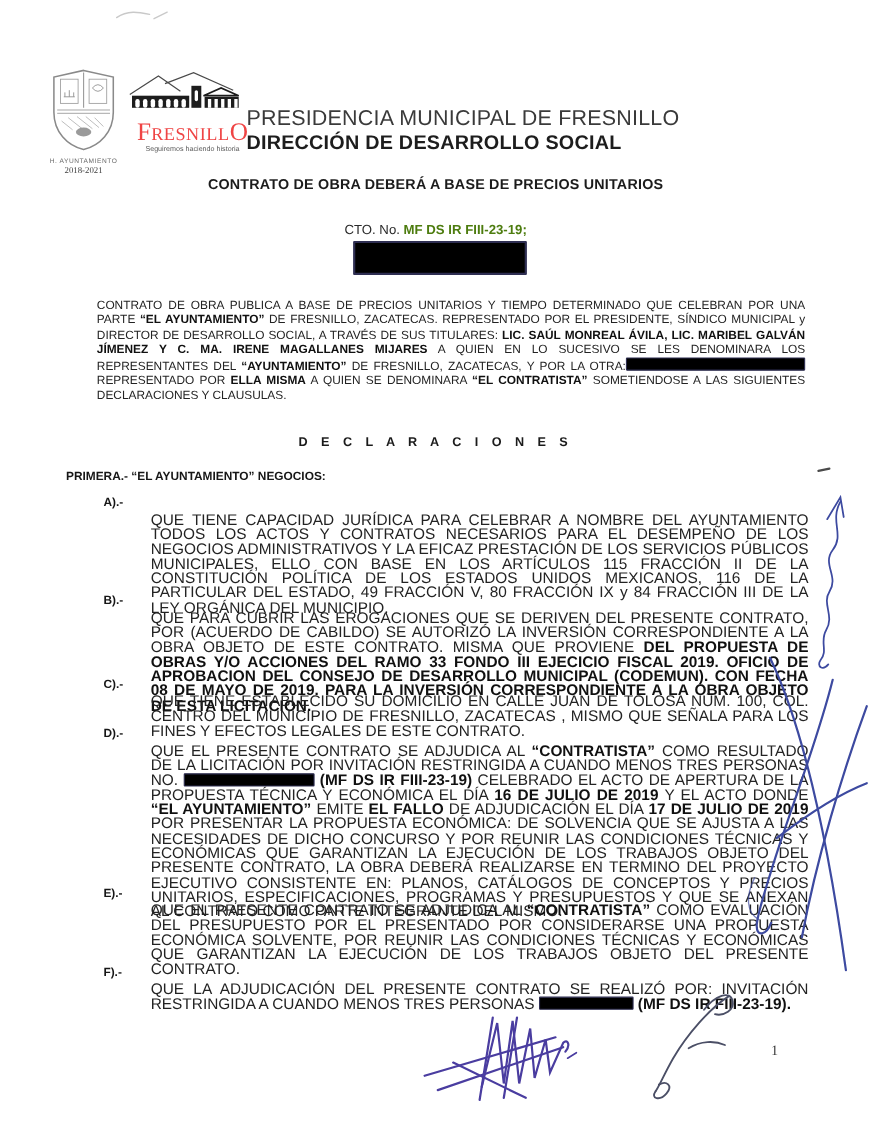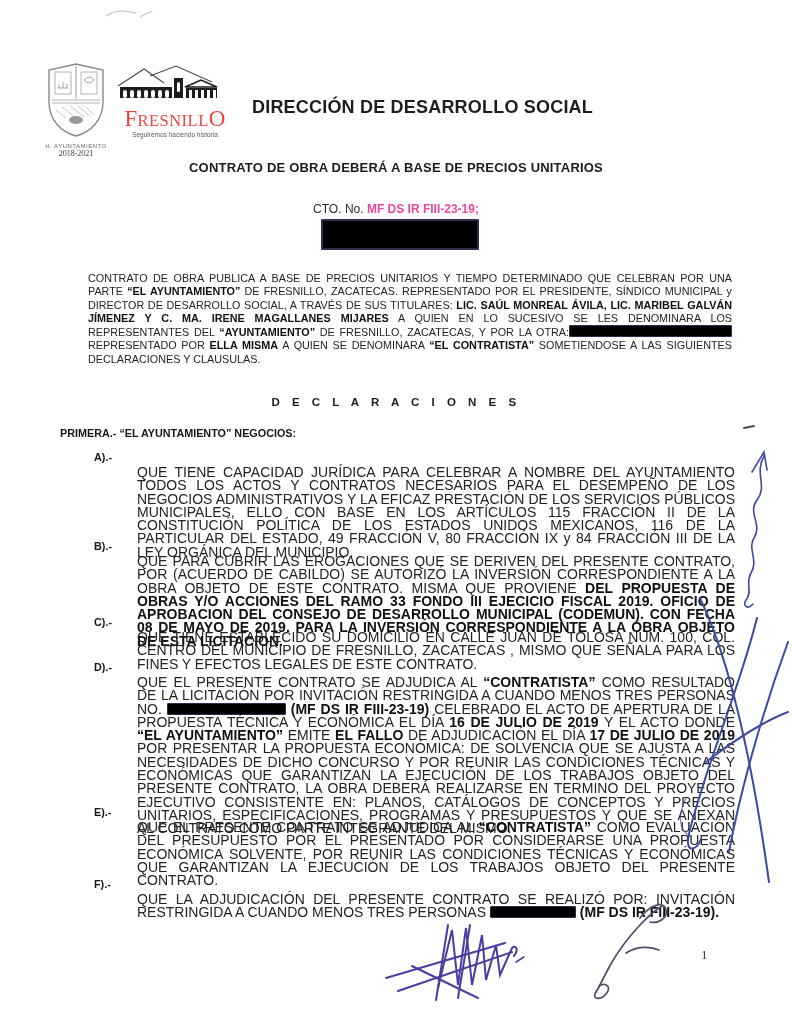--- a/index.html
+++ b/index.html
@@ -16,26 +16,26 @@
   .crest{position:absolute;left:42px;top:62px;width:68px;text-align:center;}
   .crest .caption1{font-size:6px;color:#6b6b6b;letter-spacing:.5px;margin-top:1px;}
   .crest .caption2{font-size:8px;color:#3d3d3d;font-family:"Liberation Serif",serif;}
   .logoblock{position:absolute;left:112px;top:64px;width:126px;text-align:center;}
   .wordmark{font-family:"Liberation Serif","DejaVu Serif",serif;color:#ef4444;line-height:1;margin-top:1px;white-space:nowrap;}
   .wordmark .big{font-size:23px;}
   .wordmark .mid{font-size:16.5px;letter-spacing:.5px;}
   .tagline{font-size:6.5px;color:#5a5a5a;margin-top:1px;}
   .htitle{position:absolute;left:224px;top:97px;line-height:1.15;white-space:nowrap;}
   .htitle .l1{font-size:19.5px;color:#3a3a3a;letter-spacing:.2px;}
-  .htitle .l2{font-size:18px;font-weight:bold;color:#1d1d1d;margin-left:28px;letter-spacing:.2px;}
+  .htitle .l2{font-size:18px;font-weight:bold;color:#1d1d1d;letter-spacing:.2px;}
   
   .doctitle{position:absolute;left:0;top:160px;width:100%;text-align:center;
     font-weight:bold;font-size:13px;color:#1b1b1b;letter-spacing:.2px;}
   .ctoline{position:absolute;left:0;top:202px;width:100%;text-align:center;font-size:12px;color:#2a2a2a;}
-  .ctoline b{color:#ec4899;}
+  .ctoline b{color:#4d7c0f;}
   .cto-redact{position:absolute;left:321px;top:219px;width:154px;height:27px;
     background:#000;border:2px solid #2e2e52;border-radius:1px;}
   
   .para{position:absolute;text-align:justify;font-size:10.8px;line-height:13.3px;color:#232323;}
   .para b{color:#101010;}
   .intro{left:88px;top:272px;width:644px;}
   .decl-head{position:absolute;left:0;top:396px;width:100%;text-align:center;
     font-weight:bold;font-size:11.5px;letter-spacing:4.5px;color:#1b1b1b;}
   .primera{position:absolute;left:60px;top:427px;font-weight:bold;font-size:10.8px;color:#161616;}
   .item{position:absolute;left:94px;width:641px;}
@@ -88,20 +88,21 @@
       <rect x="79" y="26" width="3" height="8" fill="#fff"></rect>
       <rect x="85" y="26" width="3" height="8" fill="#fff"></rect>
       <rect x="91" y="26" width="3" height="8" fill="#fff"></rect>
       <rect x="97" y="26" width="3" height="8" fill="#fff"></rect>
     </svg>
     <div class="wordmark"><span class="big">F</span><span class="mid">RESNILL</span><span class="big">O</span></div>
     <div class="tagline">Seguiremos haciendo historia</div>
   </div>
 
   <div class="htitle">
+    <div class="l1">PRESIDENCIA MUNICIPAL DE FRESNILLO</div>
     <div class="l2">DIRECCIÓN DE DESARROLLO SOCIAL</div>
   </div>
 
   <div class="doctitle">CONTRATO DE OBRA DEBERÁ A BASE DE PRECIOS UNITARIOS</div>
 
   <div class="ctoline"><span>CTO. No. </span><b>MF DS IR FIII-23-19;</b></div>
 
   <div class="cto-redact"></div>
 
   <div class="para intro">CONTRATO DE OBRA PUBLICA A BASE DE PRECIOS UNITARIOS Y TIEMPO DETERMINADO QUE CELEBRAN POR UNA PARTE <b>“EL AYUNTAMIENTO”</b> DE FRESNILLO, ZACATECAS. REPRESENTADO POR EL PRESIDENTE, SÍNDICO MUNICIPAL y DIRECTOR DE DESARROLLO SOCIAL,  A TRAVÉS DE SUS TITULARES: <b>LIC. SAÚL MONREAL ÁVILA,  LIC. MARIBEL GALVÁN JÍMENEZ Y C. MA. IRENE MAGALLANES MIJARES</b> A QUIEN EN LO SUCESIVO SE LES DENOMINARA LOS REPRESENTANTES DEL <b>“AYUNTAMIENTO”</b> DE FRESNILLO, ZACATECAS, Y POR LA OTRA:<span class="redact" style="width: 161px; background: rgb(0, 0, 0); border-color: rgb(46, 46, 82);"></span> REPRESENTADO POR <b>ELLA MISMA</b>  A  QUIEN SE DENOMINARA <b>“EL CONTRATISTA”</b> SOMETIENDOSE A LAS  SIGUIENTES DECLARACIONES Y CLAUSULAS.</div>

